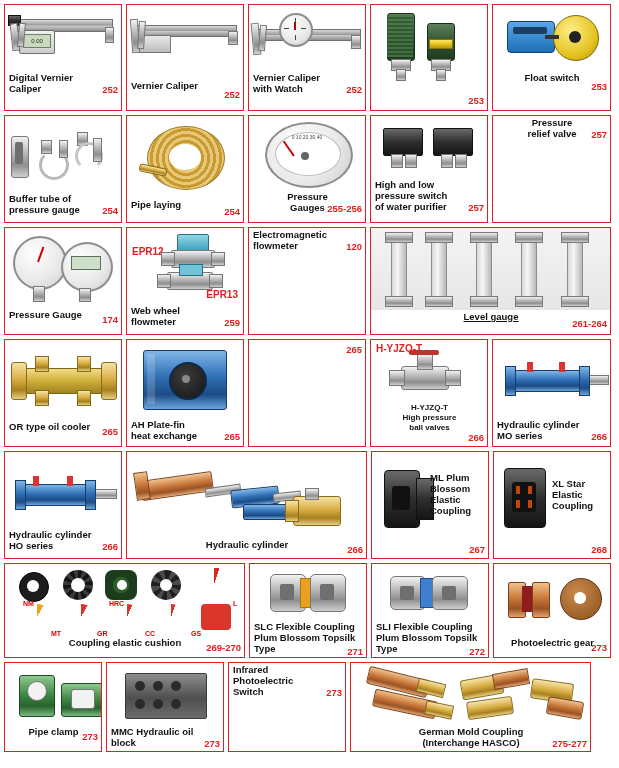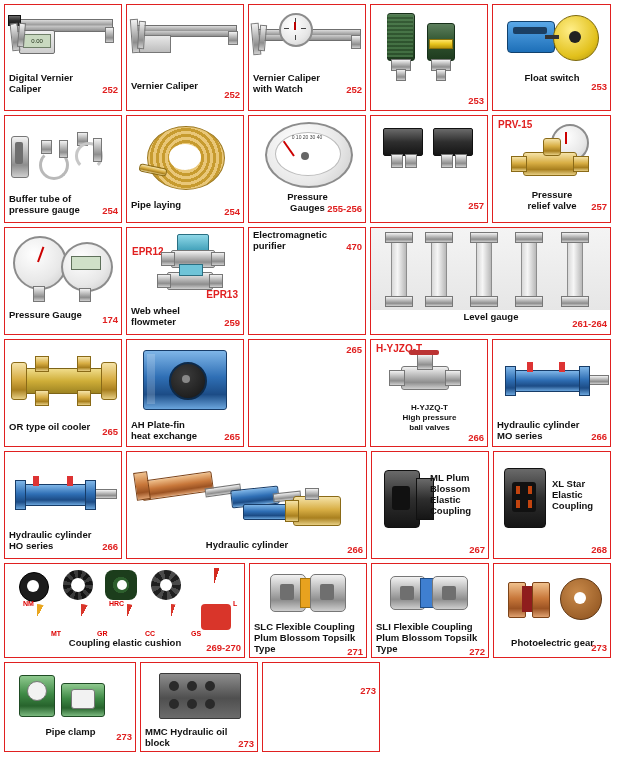--- a/index.html
+++ b/index.html
@@ -255,34 +255,28 @@
     <div class="cell" style="width:118px;height:108px">
       <div class="art" style="height:62px">
         <div class="obj blackpart" style="left:12px;top:12px;width:38px;height:26px;border-radius:2px;"></div>
         <div class="obj metal" style="left:20px;top:38px;width:10px;height:12px;"></div>
         <div class="obj metal" style="left:34px;top:38px;width:10px;height:12px;"></div>
         <div class="obj blackpart" style="left:62px;top:12px;width:38px;height:26px;border-radius:2px;"></div>
         <div class="obj metal" style="left:70px;top:38px;width:10px;height:12px;"></div>
         <div class="obj metal" style="left:84px;top:38px;width:10px;height:12px;"></div>
       </div>
       <div class="cap cap-inline" style="min-height:34px">
+        <span style="white-space:pre-line">High and low
+pressure switch
+of water purifier</span>
         <span class="pg">257</span>
       </div>
     </div>
 
     <div class="cell" style="width:119px;height:108px">
-      <div class="art" style="height:72px">
-        <div class="label-red" style="position:absolute;left:5px;top:3px;">PRV-15</div>
-        <div class="obj gauge-face" style="left:58px;top:8px;width:34px;height:34px;"></div>
-        <div class="obj" style="left:72px;top:16px;width:2px;height:12px;background:#c00;"></div>
-        <div class="obj brass" style="left:30px;top:36px;width:52px;height:22px;border-radius:3px;"></div>
-        <div class="obj brass" style="left:50px;top:22px;width:16px;height:16px;border-radius:3px;"></div>
-        <div class="obj brass" style="left:18px;top:40px;width:14px;height:14px;"></div>
-        <div class="obj brass" style="left:80px;top:40px;width:14px;height:14px;"></div>
-      </div>
       <div class="cap cap-inline">
         <span class="center" style="display:block;white-space:pre-line">Pressure
 relief valve</span>
         <span class="pg">257</span>
       </div>
     </div>
   </div>
 
   <div class="row">
 
@@ -317,22 +311,22 @@
       <div class="cap cap-inline">
         <span style="white-space:pre-line">Web wheel
 flowmeter</span>
         <span class="pg">259</span>
       </div>
     </div>
 
     <div class="cell" style="width:118px;height:108px">
       <div class="cap cap-inline">
         <span style="white-space:pre-line">Electromagnetic
-purifier</span>
-        <span class="pg">470</span>
+flowmeter</span>
+        <span class="pg">120</span>
       </div>
     </div>
 
     <div class="cell" style="width:241px;height:108px">
       <div class="art" style="height:82px;background:linear-gradient(180deg,#f4f4f4,#e6e6e6);">
         <div class="obj" style="left:20px;top:6px;width:14px;height:70px;background:linear-gradient(90deg,#d8d8d8,#f6f6f6 40%,#b8b8b8);border:1px solid #8d8d8d;"></div>
         <div class="obj" style="left:60px;top:6px;width:14px;height:70px;background:linear-gradient(90deg,#d8d8d8,#f6f6f6 40%,#b8b8b8);border:1px solid #8d8d8d;"></div>
         <div class="obj" style="left:105px;top:6px;width:14px;height:70px;background:linear-gradient(90deg,#d8d8d8,#f6f6f6 40%,#b8b8b8);border:1px solid #8d8d8d;"></div>
         <div class="obj" style="left:150px;top:6px;width:14px;height:70px;background:linear-gradient(90deg,#d8d8d8,#f6f6f6 40%,#b8b8b8);border:1px solid #8d8d8d;"></div>
         <div class="obj" style="left:196px;top:6px;width:14px;height:70px;background:linear-gradient(90deg,#d8d8d8,#f6f6f6 40%,#b8b8b8);border:1px solid #8d8d8d;"></div>
@@ -341,21 +335,21 @@
         <div class="obj metal" style="left:54px;top:4px;width:26px;height:9px;"></div>
         <div class="obj metal" style="left:54px;top:68px;width:26px;height:9px;"></div>
         <div class="obj metal" style="left:99px;top:4px;width:26px;height:9px;"></div>
         <div class="obj metal" style="left:99px;top:68px;width:26px;height:9px;"></div>
         <div class="obj metal" style="left:144px;top:4px;width:26px;height:9px;"></div>
         <div class="obj metal" style="left:144px;top:68px;width:26px;height:9px;"></div>
         <div class="obj metal" style="left:190px;top:4px;width:26px;height:9px;"></div>
         <div class="obj metal" style="left:190px;top:68px;width:26px;height:9px;"></div>
       </div>
       <div class="cap cap-inline" style="min-height:20px">
-        <span class="center" style="display:block;">Level gauge</span>
+        <span class="center" style="display:block;text-decoration:underline;">Level gauge</span>
         <span class="pg">261-264</span>
       </div>
     </div>
   </div>
 
   <div class="row">
 
     <div class="cell" style="width:118px;height:108px">
       <div class="art" style="height:80px">
         <div class="obj" style="left:14px;top:28px;width:86px;height:24px;background:linear-gradient(180deg,#f0dc8a,#cfae38 50%,#9e8422);border:1px solid #7d6418;border-radius:4px;"></div>
@@ -570,21 +564,21 @@
       </div>
       <div class="cap cap-inline" style="min-height:18px">
         <span class="center" style="display:block;">Photoelectric gear</span>
         <span class="pg">273</span>
       </div>
     </div>
   </div>
 
   <div class="row">
 
-    <div class="cell" style="width:132px;height:90px">
+    <div class="cell" style="width:98px;height:90px">
       <div class="art" style="height:62px">
         <div class="obj greenpart" style="left:14px;top:12px;width:34px;height:40px;border-radius:3px;"></div>
         <div class="obj" style="left:22px;top:18px;width:18px;height:18px;background:#f2f2f2;border-radius:50%;border:1px solid #777;"></div>
         <div class="obj greenpart" style="left:56px;top:20px;width:42px;height:32px;border-radius:3px;"></div>
         <div class="obj" style="left:66px;top:26px;width:22px;height:18px;background:#f2f2f2;border-radius:3px;border:1px solid #777;"></div>
       </div>
       <div class="cap cap-inline" style="min-height:18px">
         <span class="center" style="display:block;">Pipe clamp</span>
         <span class="pg">273</span>
       </div>
@@ -601,19 +595,40 @@
         <div class="obj circle" style="left:64px;top:36px;width:10px;height:10px;background:#2a2a2a;"></div>
       </div>
       <div class="cap cap-inline" style="min-height:18px">
         <span>MMC Hydraulic oil block</span>
         <span class="pg">273</span>
       </div>
     </div>
 
     <div class="cell" style="width:118px;height:90px">
       <div class="cap cap-inline" style="min-height:34px">
+        <span style="white-space:pre-line">Infrared
+Photoelectric
+Switch</span>
         <span class="pg">273</span>
       </div>
     </div>
 
+    <div class="cell" style="width:241px;height:90px">
+      <div class="art" style="height:62px">
+        <div class="obj copper" style="left:16px;top:10px;width:60px;height:16px;border-radius:3px;transform:rotate(14deg);"></div>
+        <div class="obj brass" style="left:66px;top:18px;width:26px;height:12px;transform:rotate(14deg);"></div>
+        <div class="obj copper" style="left:22px;top:32px;width:62px;height:16px;border-radius:3px;transform:rotate(12deg);"></div>
+        <div class="obj brass" style="left:74px;top:40px;width:26px;height:12px;transform:rotate(12deg);"></div>
+        <div class="obj brass" style="left:110px;top:14px;width:40px;height:18px;border-radius:3px;transform:rotate(-10deg);"></div>
+        <div class="obj copper" style="left:142px;top:8px;width:34px;height:14px;transform:rotate(-10deg);"></div>
+        <div class="obj brass" style="left:116px;top:36px;width:44px;height:16px;border-radius:3px;transform:rotate(-8deg);"></div>
+        <div class="obj brass" style="left:180px;top:18px;width:40px;height:18px;border-radius:3px;transform:rotate(8deg);"></div>
+        <div class="obj copper" style="left:196px;top:36px;width:34px;height:16px;border-radius:3px;transform:rotate(10deg);"></div>
+      </div>
+      <div class="cap cap-inline" style="min-height:24px">
+        <span class="center" style="display:block;white-space:pre-line">German Mold Coupling
+(Interchange HASCO)</span>
+        <span class="pg">275-277</span>
+      </div>
+    </div>
   </div>
 
 </div>
 
 </body></html>

